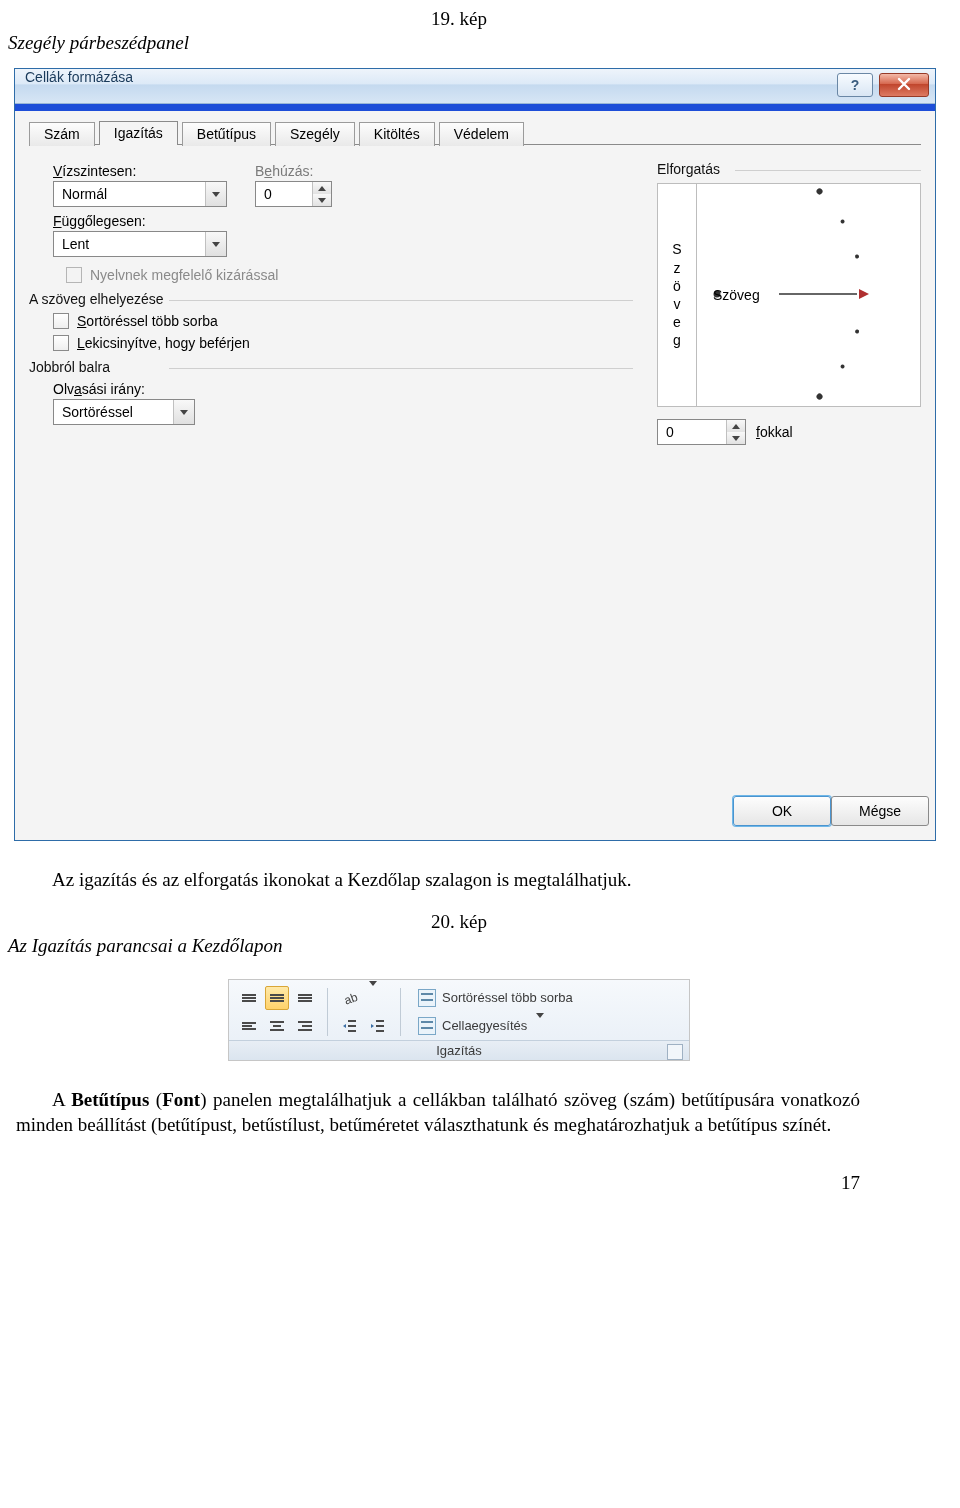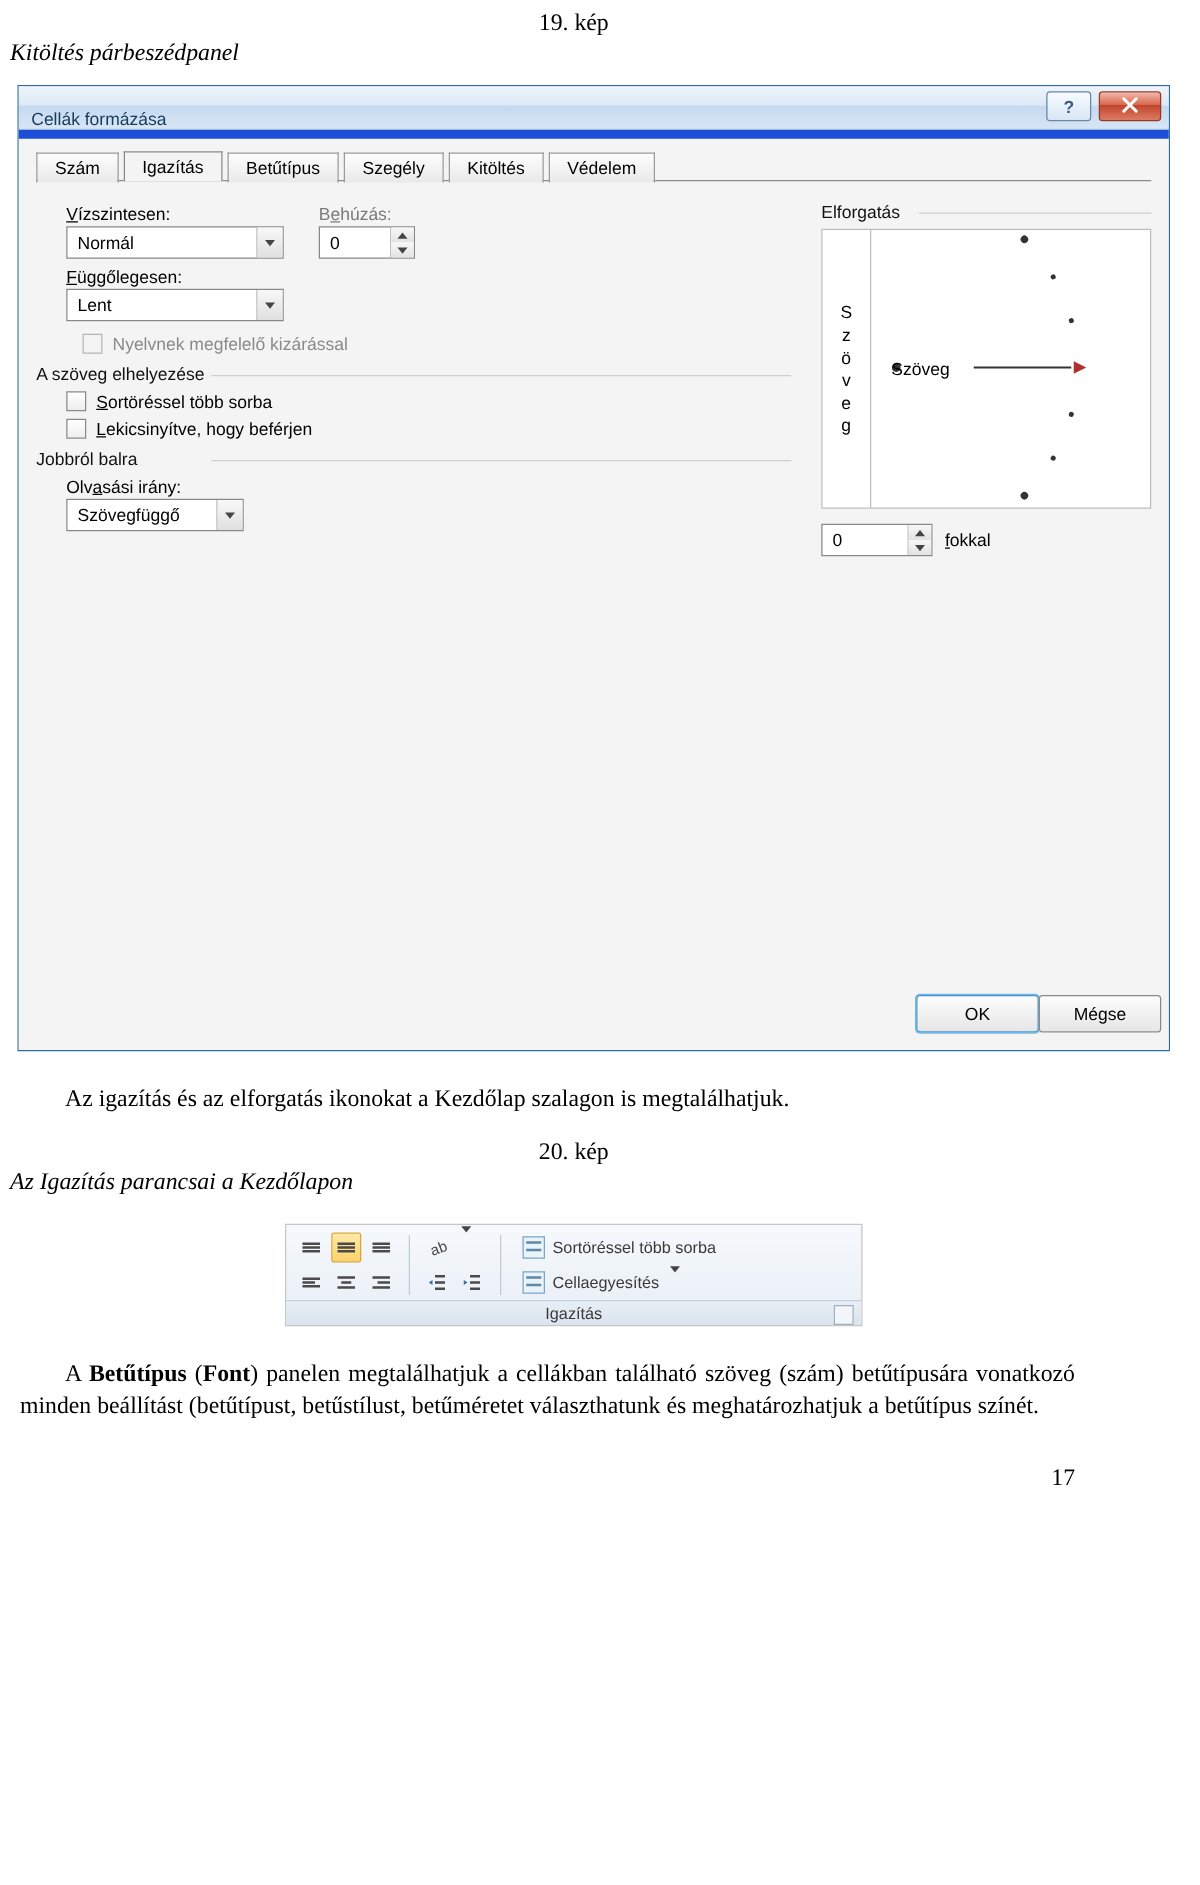--- a/index.html
+++ b/index.html
@@ -22,21 +22,21 @@
     border: 1px solid #2e6ca8;
     background: #fff;
     box-shadow: 0 0 0 1px #b7cde2 inset;
     font-family: "Segoe UI", Tahoma, sans-serif;
     font-size: 14px;
   }
   .titlebar {
     height: 34px;
     background: linear-gradient(#eef4fb 0%, #dce9f7 45%, #c4d9ef 46%, #d7e6f5 100%);
     display: flex;
-    align-items: flex-end;
+    align-items: flex-start;
     border-bottom: 1px solid #9ab7d5;
     position: relative;
   }
   .titlebar .title {
     padding-left: 10px;
     color: #1a3a5a;
     font-weight: normal;
   }
   .titlebar .btns {
     position: absolute;
@@ -273,21 +273,21 @@
   .drop-tri { margin-left:3px; display:inline-block; }
 
   .body-text { font-family: "Times New Roman", serif; font-size: 19px; text-align: justify; margin: 0 50px 0 8px; line-height: 1.35; }
   .pagenum { text-align: right; margin: 34px 50px 10px 0; font-family: "Times New Roman", serif; font-size: 19px; }
 </style>
 </head>
 <body>
 
 <div class="page">
   <p class="caption">19. kép</p>
-  <p class="caption-italic">Kitöltés párbeszédpanel</p>
+  <p class="caption-italic">Szegély párbeszédpanel</p>
 
   <div class="window">
     <div class="titlebar">
       <span class="title">Cellák formázása</span>
       <div class="btns">
         <div class="winbtn">
             <span class="help-q">?</span>
           </div>
         <div class="winbtn close">
           <span class="close-x">
@@ -362,21 +362,21 @@
             <div class="chk">
               <span class="chkbox"></span>
               <span><span class="under">L</span>ekicsinyítve, hogy beférjen</span>
             </div>
           </div>
 
           <div class="group-title" style="margin-top:8px">Jobbról balra</div>
           <div class="indent">
             <span class="lbl">Olv<span class="under">a</span>sási irány:</span>
             <div class="combo" style="width:140px">
-              <span class="val">Szövegfüggő</span>
+              <span class="val">Sortöréssel</span>
               <span class="arrow">
                   <span class="caret-down"></span>
                 </span>
             </div>
           </div>
         </div>
 
         <div class="right">
           <div class="group-title">Elforgatás</div>
           <div class="orient">

